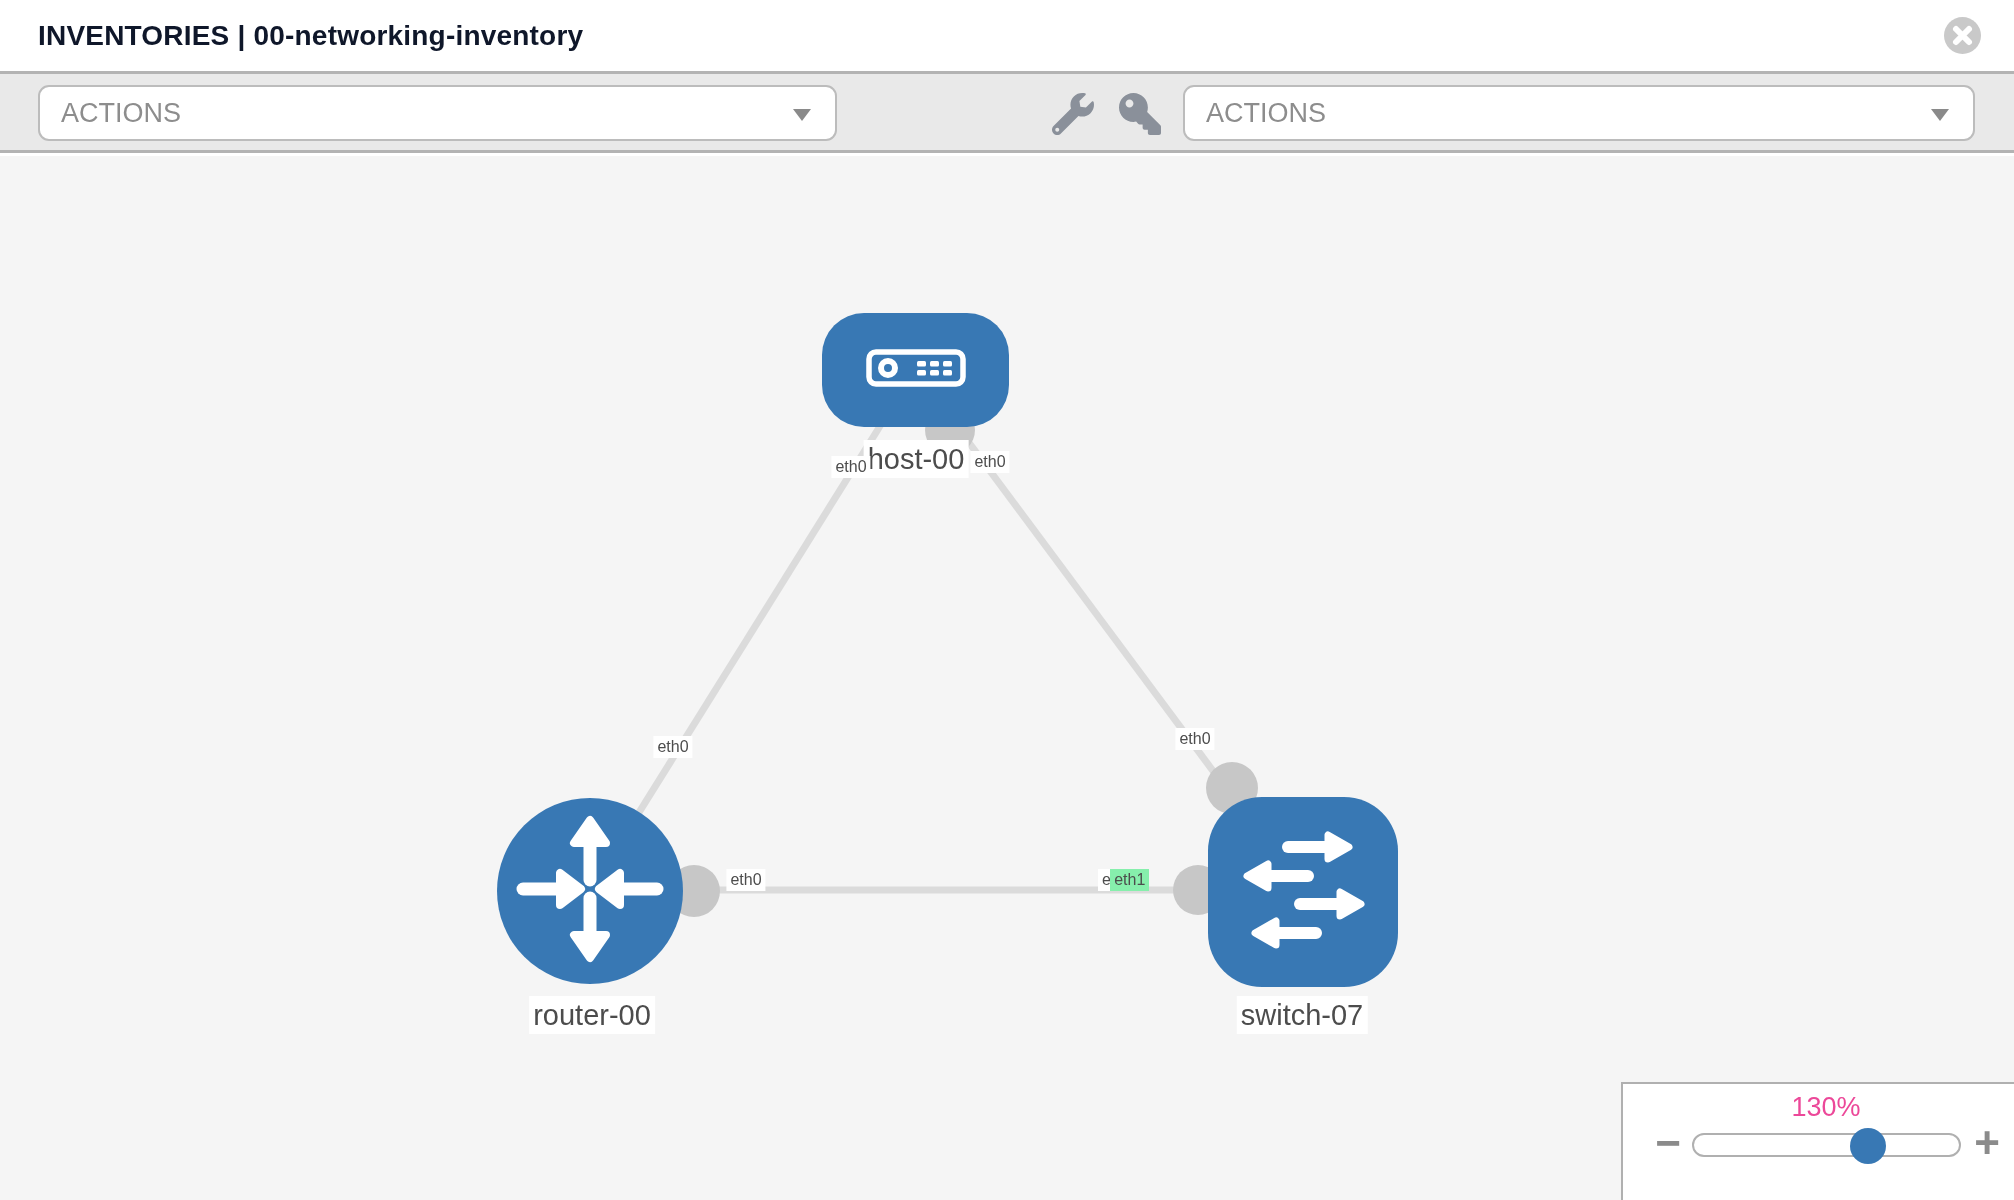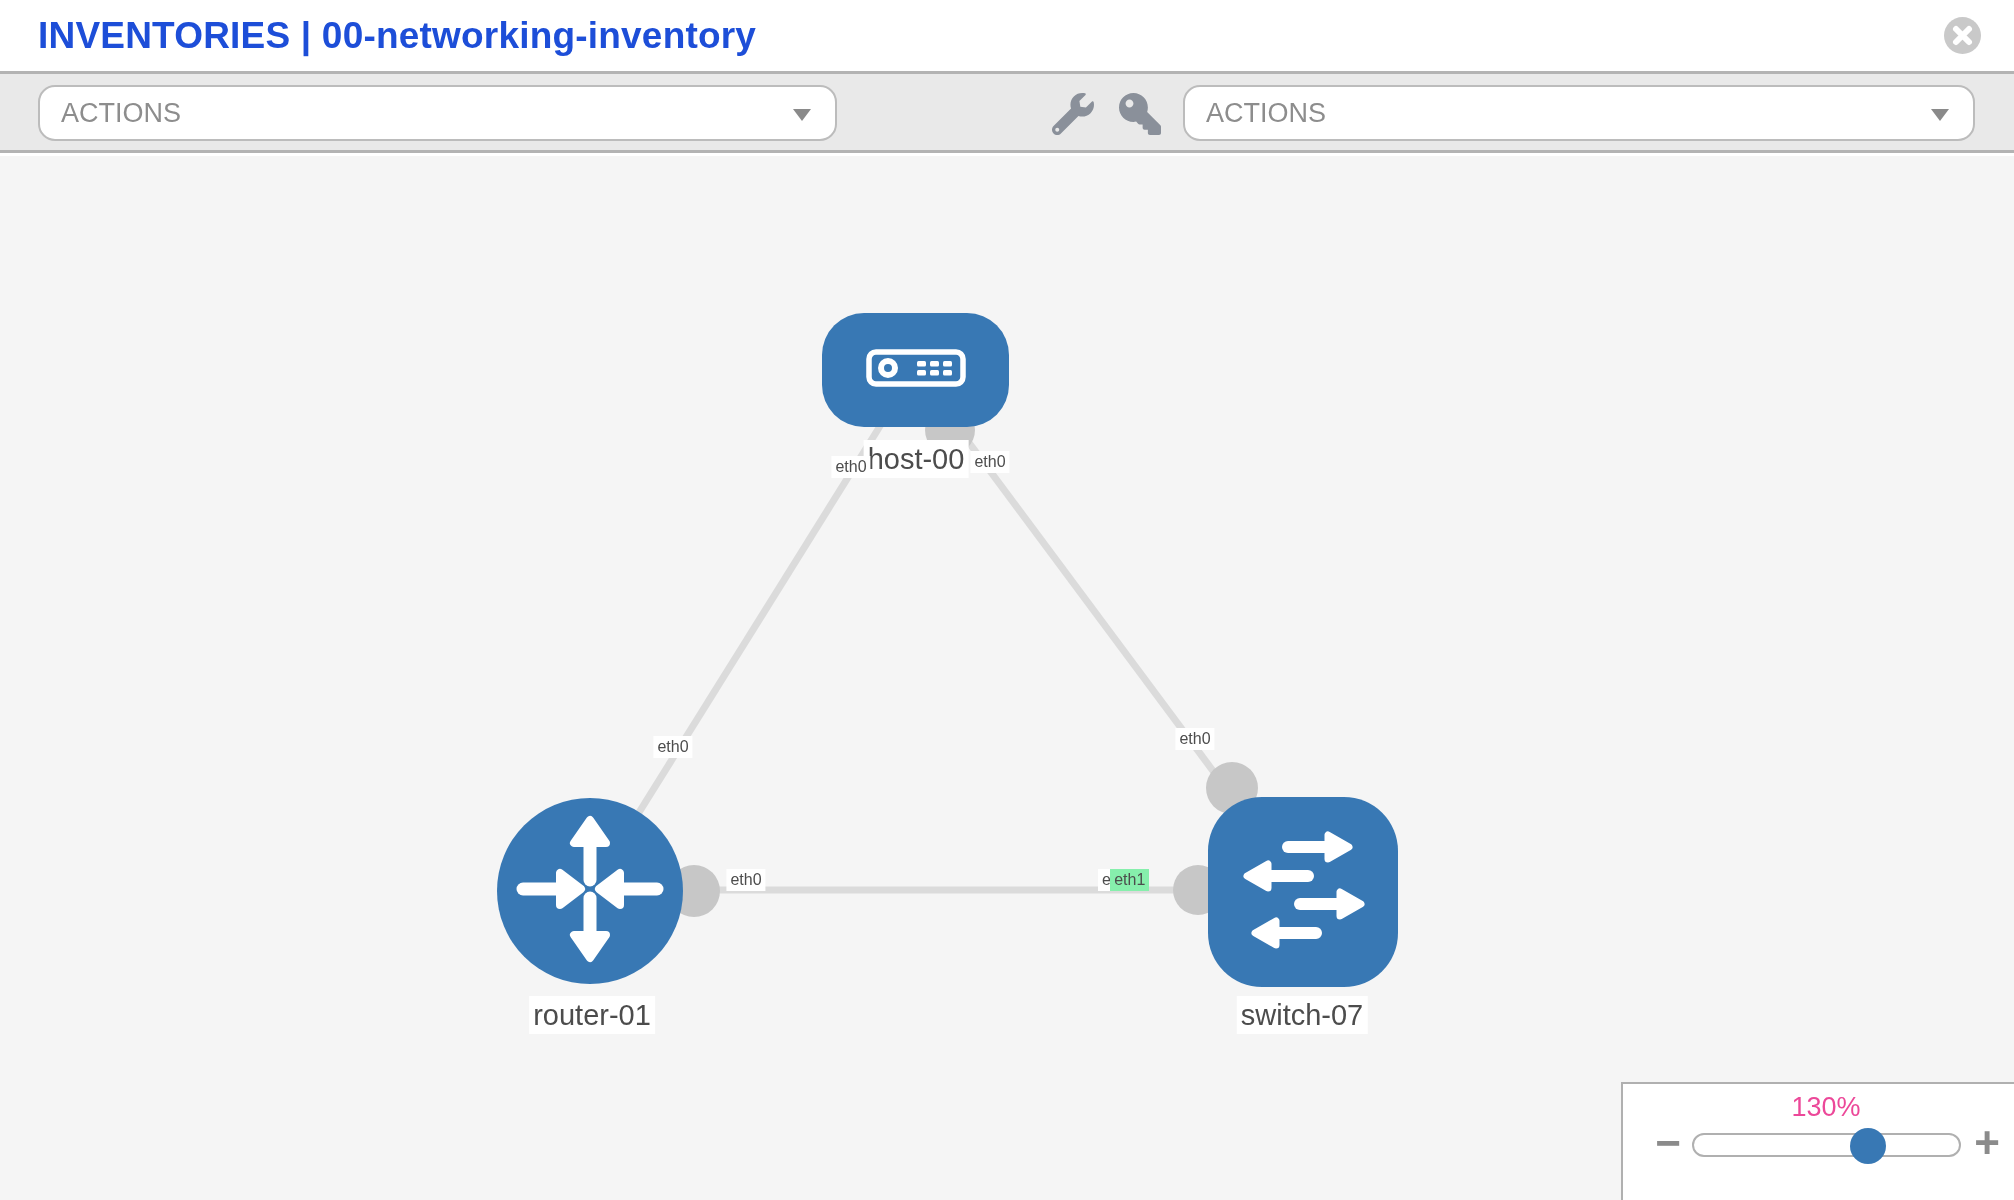--- a/index.html
+++ b/index.html
@@ -11,38 +11,38 @@
   }
 
   
   .header {
     position: absolute; left: 0; top: 0; width: 2014px; height: 71px;
     background: #ffffff;
   }
   .page-title {
     position: absolute; left: 38px; top: 0; height: 71px;
     display: flex; align-items: center;
-    font-size: 37px; font-weight: bold; color: #1d4ed8; letter-spacing: 0.2px;
+    font-size: 28px; font-weight: bold; color: #0f172a; letter-spacing: 0.2px;
   }
   .close-btn {
     position: absolute; left: 1944px; top: 17px; width: 37px; height: 37px;
     border: none; background: transparent; cursor: pointer; padding: 0;
   }
 
   
   .toolbar {
     position: absolute; left: 0; top: 71px; width: 2014px; height: 82px;
     background: #e9e9e9;
     border-top: 3px solid #b3b3b3;
     border-bottom: 3px solid #b3b3b3;
   }
   .combo {
     position: absolute; top: 11px; height: 56px;
     background: #ffffff;
-    border: 2px solid #bcbcbc; border-radius: 17px;
+    border: 2px solid #bcbcbc; border-radius: 11px;
     display: flex; align-items: center;
     font-size: 27px; color: #8d8d8d;
     cursor: pointer;
   }
   .combo .combo-label { padding-left: 21px; }
   .combo .caret {
     position: absolute; right: 24px; top: 22px;
     width: 0; height: 0;
     border-left: 9px solid transparent;
     border-right: 9px solid transparent;
@@ -218,21 +218,21 @@
           <path d="M141 52 L120 40 L120 64 Z"></path>
           <path d="M39 81 L60 69 L60 93 Z"></path>
           <path d="M153 109 L132 97 L132 121 Z"></path>
           <path d="M47 138 L68 126 L68 150 Z"></path>
         </g>
       </svg>
     </span>
   </div>
 
   <span class="chip chip-node" style="left:916px; top:284px;">host-00</span>
-  <span class="chip chip-node" style="left:592px; top:840px;">router-01</span>
+  <span class="chip chip-node" style="left:592px; top:840px;">router-00</span>
   <span class="chip chip-node" style="left:1302px; top:840px;">switch-07</span>
 
   <span class="chip chip-if" style="left:851px;  top:300px;">eth0</span>
   <span class="chip chip-if" style="left:990px;  top:295px;">eth0</span>
   <span class="chip chip-if" style="left:673px;  top:580px;">eth0</span>
   <span class="chip chip-if" style="left:1195px; top:572px;">eth0</span>
   <span class="chip chip-if" style="left:746px;  top:713px;">eth0</span>
 
   <span class="chip chip-pair" style="left:1098px; top:713px; background:transparent; padding:0;">
     <span class="chip-under">eth0</span>

